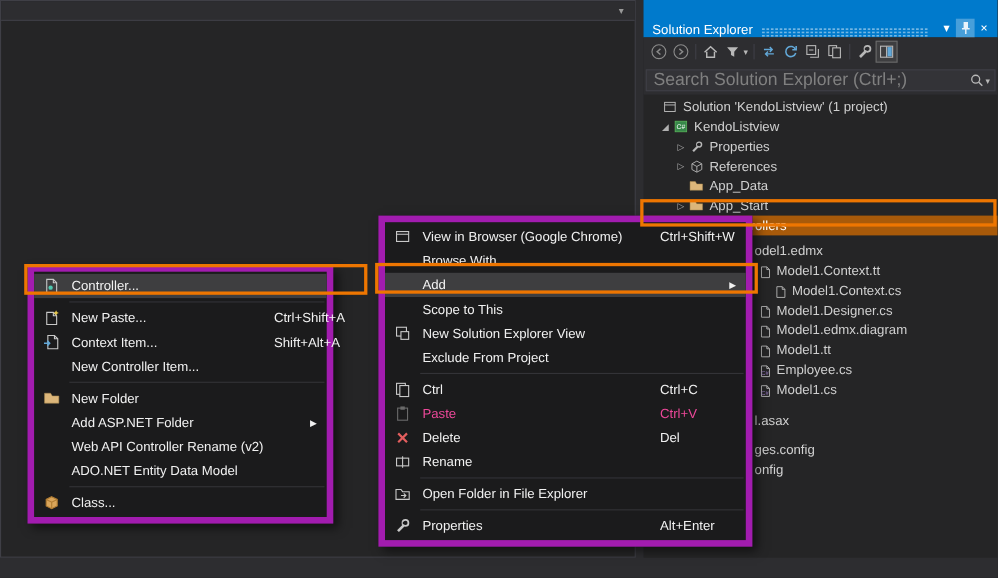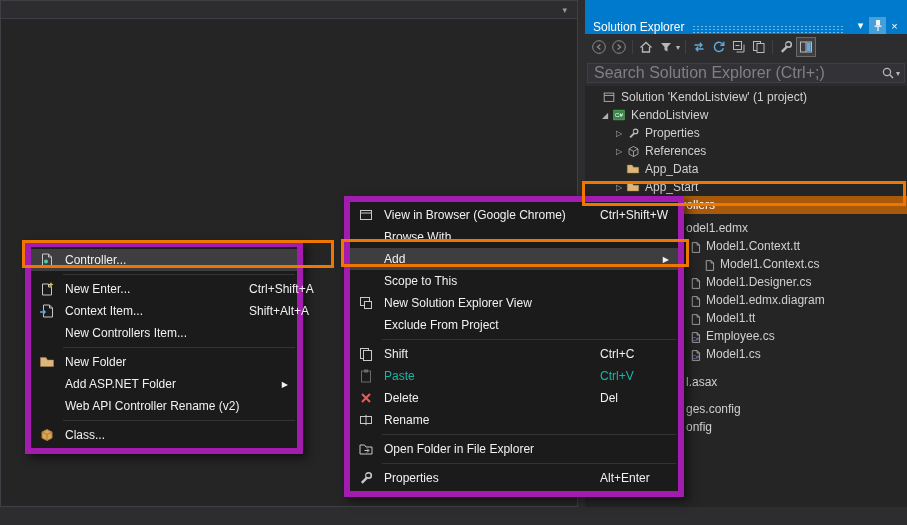--- a/index.html
+++ b/index.html
@@ -49,21 +49,21 @@
   .partial .ticon{margin-right:3px}
 
   
   .menu{position:absolute;background:#1b1b1c;border:6px solid #a21caf;
     box-shadow:4px 4px 9px rgba(0,0,0,.55);padding:2px 0;z-index:30}
   #context-menu{left:344px;top:196px;width:340px}
   #add-submenu{left:25px;top:241px;width:278px}
   .menu-item{position:relative;height:22px;display:flex;align-items:center;padding-left:34px;
     font-size:12px;color:#f1f1f1;cursor:pointer;white-space:nowrap}
   .menu-item.hl{background:#3e3e40}
-  .menu-item.disabled{color:#14b8a6;cursor:default}
+  .menu-item.disabled{color:#ec4899;cursor:default}
   .mi-icon{position:absolute;left:8px;top:3px;width:16px;height:16px}
   .mi-short{position:absolute;left:250px}
   #add-submenu .mi-short{left:218px}
   .mi-arrow{position:absolute;right:9px;font-size:8px;color:#f1f1f1}
   .msep{height:1px;background:#333337;margin:3px 2px 3px 32px}
 
   
   .annotation{position:absolute;border:3px solid #ee7601;z-index:50;pointer-events:none}
   #ann-controllers{left:582px;top:181px;width:324px;height:25px}
   #ann-add{left:341px;top:239px;width:348px;height:28px}
@@ -360,21 +360,21 @@
     <span class="mi-label">Exclude From Project</span>
   </div>
   <div class="msep"></div>
   <div class="menu-item">
     <span class="mi-icon">
       <svg width="16" height="16" viewBox="0 0 16 16">
           <rect x="2.5" y="2.5" width="8" height="10" fill="none" stroke="#c8c8c8"></rect>
           <rect x="5.5" y="4.5" width="8" height="10" fill="#1b1b1c" stroke="#c8c8c8"></rect>
         </svg>
     </span>
-    <span class="mi-label">Shift</span>
+    <span class="mi-label">Ctrl</span>
     <span class="mi-short">Ctrl+C</span>
   </div>
   <div class="menu-item disabled">
     <span class="mi-icon">
       <svg width="16" height="16" viewBox="0 0 16 16">
           <rect x="3.5" y="3" width="9" height="11" fill="none" stroke="#6a6a6a"></rect>
           <rect x="6" y="1.5" width="4" height="3" fill="#6a6a6a"></rect>
         </svg>
     </span>
     <span class="mi-label">Paste</span>
@@ -435,52 +435,55 @@
   </div>
   <div class="msep"></div>
   <div class="menu-item">
     <span class="mi-icon">
       <svg width="16" height="16" viewBox="0 0 16 16">
           <path d="M3.5 3 h6 l3 3 v8 h-9 z" fill="none" stroke="#c8c8c8"></path>
           <path d="M9.5 3 v3 h3" fill="none" stroke="#c8c8c8"></path>
           <path d="M12 1 l.8 1.7 1.7.8 -1.7.8 -.8 1.7 -.8-1.7 -1.7-.8 1.7-.8 z" fill="#e8c84a"></path>
         </svg>
     </span>
-    <span class="mi-label">New Enter...</span>
+    <span class="mi-label">New Paste...</span>
     <span class="mi-short">Ctrl+Shift+A</span>
   </div>
   <div class="menu-item">
     <span class="mi-icon">
       <svg width="16" height="16" viewBox="0 0 16 16">
           <path d="M4.5 2 h6 l3 3 v9 h-9 z" fill="none" stroke="#c8c8c8"></path>
           <path d="M10.5 2 v3 h3" fill="none" stroke="#c8c8c8"></path>
           <path d="M1 9 h5 M4 6.8 L6.2 9 L4 11.2" fill="none" stroke="#62a8d8" stroke-width="1.3"></path>
         </svg>
     </span>
     <span class="mi-label">Context Item...</span>
     <span class="mi-short">Shift+Alt+A</span>
   </div>
   <div class="menu-item">
-    <span class="mi-label">New Controllers Item...</span>
+    <span class="mi-label">New Controller Item...</span>
   </div>
   <div class="msep"></div>
   <div class="menu-item">
     <span class="mi-icon">
       <svg width="16" height="16" viewBox="0 0 16 16">
           <path d="M1.5 3.5 h5.5 l1.5 2.5 h6 v6.5 h-13 z" fill="#dcb67a" stroke="#a98a50" stroke-width=".5"></path>
         </svg>
     </span>
     <span class="mi-label">New Folder</span>
   </div>
   <div class="menu-item">
     <span class="mi-label">Add ASP.NET Folder</span>
     <span class="mi-arrow">▶</span>
   </div>
   <div class="menu-item">
     <span class="mi-label">Web API Controller Rename (v2)</span>
+  </div>
+  <div class="menu-item">
+    <span class="mi-label">ADO.NET Entity Data Model</span>
   </div>
   <div class="msep"></div>
   <div class="menu-item">
     <span class="mi-icon">
       <svg width="16" height="16" viewBox="0 0 16 16">
           <path d="M8 2.5 L13 5 V11 L8 13.5 L3 11 V5 Z" fill="#d9a55a" stroke="#b07c32"></path>
           <path d="M3 5 L8 7.5 L13 5 M8 7.5 V13.5" fill="none" stroke="#b07c32"></path>
         </svg>
     </span>
     <span class="mi-label">Class...</span>

